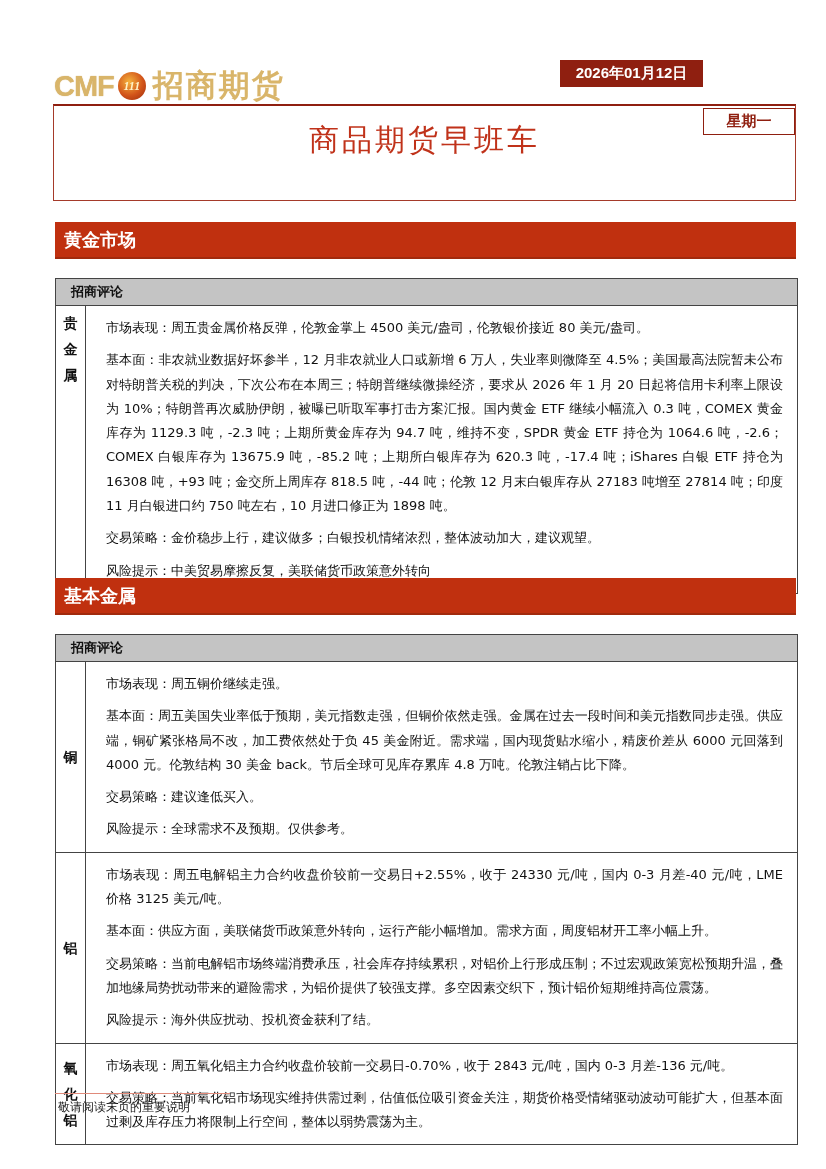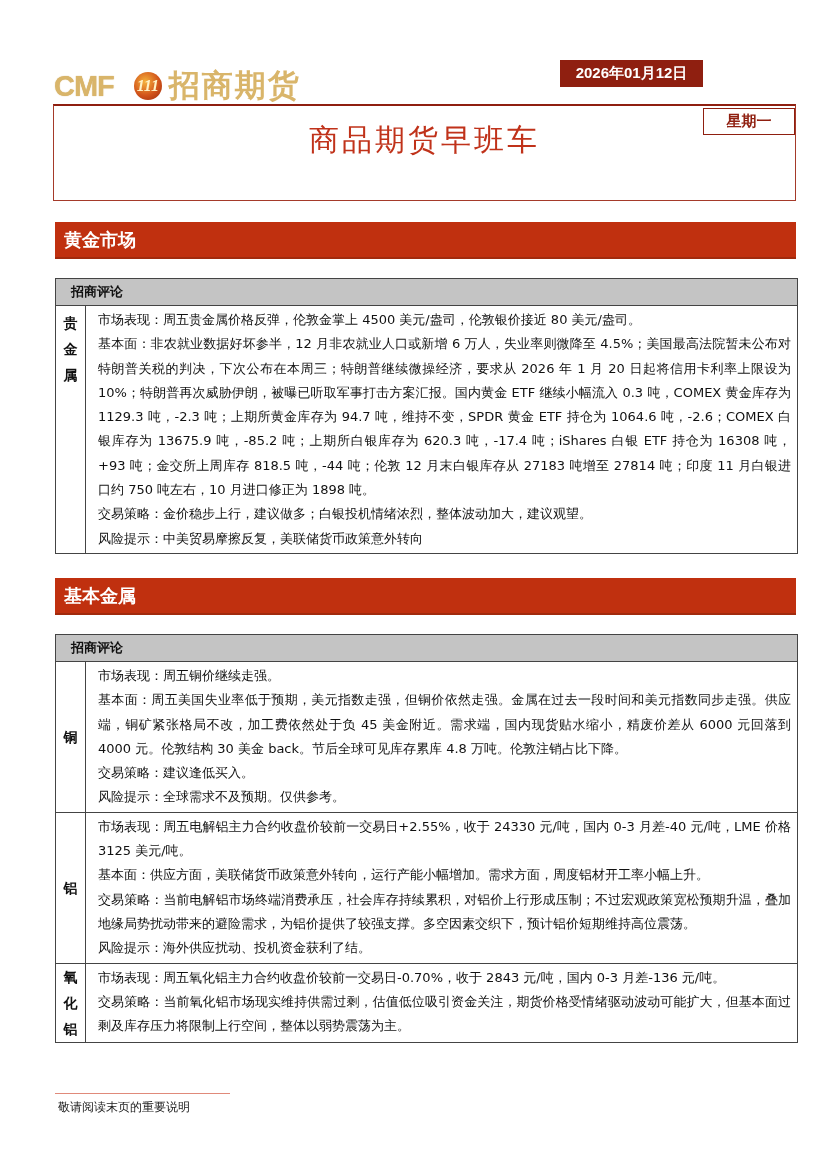--- a/index.html
+++ b/index.html
@@ -1,23 +1,23 @@
 <!DOCTYPE html>
 <html><head>
 <meta charset="utf-8">
 <style>
   html, body { margin: 0; padding: 0; background: #ffffff; }
   body { width: 826px; height: 1169px; position: relative; overflow: hidden;
          font-family: "DejaVu Sans", "Liberation Sans", sans-serif; color: #111; }
   .logo { position: absolute; left: 54px; top: 68px; height: 36px; display: flex; align-items: center; }
   .logo-cmf { font-family: "Liberation Sans", sans-serif; font-weight: bold; font-size: 29px; color: #d9b56a;
               letter-spacing: -1px; text-shadow: 0 0 1px #c89f4e; }
-  .logo-ball { width: 28px; height: 28px; border-radius: 50%; margin: 0 7px 0 20px;
+  .logo-ball { width: 28px; height: 28px; border-radius: 50%; margin: 0 7px 0 4px;
                background: radial-gradient(circle at 40% 35%, #f5b23c 0%, #d2541a 55%, #9a2a0c 100%);
-               color: #fff3c6; font-size: 16px; font-weight: bold; font-style: italic;
+               color: #fff3c6; font-size: 12px; font-weight: bold; font-style: italic;
                display: flex; align-items: center; justify-content: center; font-family: "Liberation Serif", serif; }
   .logo-cn { font-family: "DejaVu Serif", serif; font-size: 31px; color: #d9b56a; letter-spacing: 2px; font-weight: bold; }
   .logo-underline { position: absolute; left: 54px; top: 104px; width: 210px; height: 2px; background: #e3c996; }
 
   .date-box { position: absolute; left: 560px; top: 60px; width: 143px; height: 27px; background: #8f1f10;
               color: #fff; font-weight: bold; font-size: 15px; display: flex; align-items: center; justify-content: center;
               font-family: "Liberation Sans", sans-serif; }
   .weekday-box { position: absolute; left: 703px; top: 77px; width: 90px; height: 25px; border: 1px solid #8f1f10;
                  background: #fff; color: #8f1f10; font-weight: bold; font-size: 15px; display: flex; align-items: center; justify-content: center; margin-top: 31px; }
 
@@ -33,21 +33,21 @@
   .comment-table { position: absolute; left: 55px; width: 741px; border: 1px solid #444; border-collapse: collapse; }
   .comment-header { background: #c4c4c4; height: 26px; font-weight: bold; font-size: 13px; padding-left: 15px;
                     display: flex; align-items: center; border-bottom: 1px solid #444; }
   .row { display: flex; border-bottom: 1px solid #444; }
   .row:last-child { border-bottom: none; }
   .row-label { width: 29px; flex: none; border-right: 1px solid #444; font-weight: bold; font-size: 14px;
                display: flex; flex-direction: column; align-items: center; justify-content: center; }
   .row-label.top { justify-content: flex-start; padding-top: 4px; }
   .row-label span { display: block; line-height: 26px; }
   .row-body { flex: 1; padding: 2px 6px 2px 12px; font-size: 13px; line-height: 24.3px; text-align: justify; }
-  .row-body p { margin: 0; }
+  .row-body p { margin: 8px; }
 
   .footer-line { position: absolute; left: 55px; top: 1093px; width: 175px; height: 1px; background: #e08a7a; }
   .footer-text { position: absolute; left: 58px; top: 1099px; font-size: 12px; color: #222; }
 </style>
 </head>
 <body>
 
 <div class="logo">
   <span class="logo-cmf">CMF</span>
   <span class="logo-ball">111</span>

